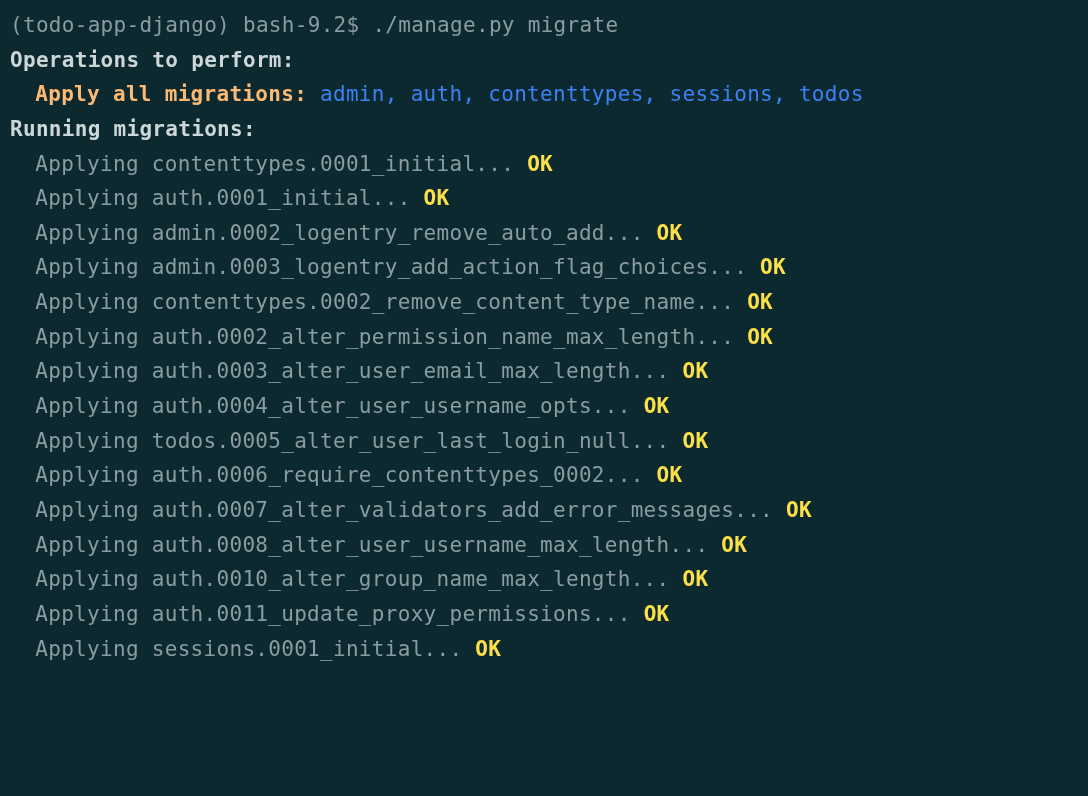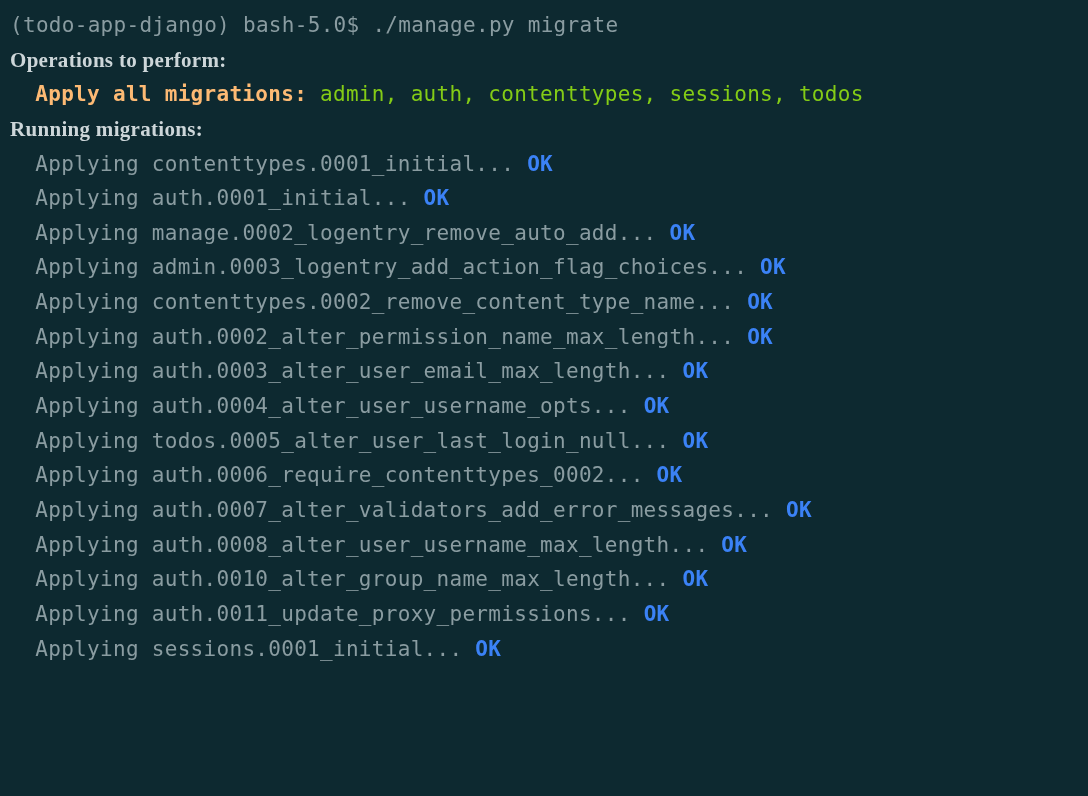--- a/index.html
+++ b/index.html
@@ -18,56 +18,55 @@
       height: 796px;
       overflow: hidden;
       letter-spacing: 0.3px;
     }
     .prompt-line {
       color: #8a9ca1;
     }
     .bold-header {
       font-weight: bold;
       color: #cdd6d9;
-      font-family: Liberation Serif, serif;
     }
     .bold-sub {
       font-weight: bold;
       color: #fdba74;
     }
     .migration-list {
-      color: #84cc16;
+      color: #3b82f6;
     }
     .apply-line {
       color: #8a9ca1;
     }
     .ok-text {
       font-weight: bold;
-      color: #3b82f6;
+      color: #fde047;
     }
     .indent-1 {
       padding-left: 2ch;
     }
   </style>
 </head>
 <body>
 
 <div>
   <div class="prompt-line">
-    <span>(todo-app-django) bash-5.0$ </span><span>./manage.py migrate</span>
+    <span>(todo-app-django) bash-9.2$ </span><span>./manage.py migrate</span>
   </div>
   <div class="bold-header">Operations to perform:</div>
   <div class="indent-1">
     <span class="bold-sub">Apply all migrations: </span><span class="migration-list">admin, auth, contenttypes, sessions, todos</span>
   </div>
   <div class="bold-header">Running migrations:</div>
   <div id="migration-lines">
       <div class="apply-line indent-1"><span>Applying </span><span>contenttypes.0001_initial... </span><span class="ok-text">OK</span></div>
       <div class="apply-line indent-1"><span>Applying </span><span>auth.0001_initial... </span><span class="ok-text">OK</span></div>
-      <div class="apply-line indent-1"><span>Applying </span><span>manage.0002_logentry_remove_auto_add... </span><span class="ok-text">OK</span></div>
+      <div class="apply-line indent-1"><span>Applying </span><span>admin.0002_logentry_remove_auto_add... </span><span class="ok-text">OK</span></div>
       <div class="apply-line indent-1"><span>Applying </span><span>admin.0003_logentry_add_action_flag_choices... </span><span class="ok-text">OK</span></div>
       <div class="apply-line indent-1"><span>Applying </span><span>contenttypes.0002_remove_content_type_name... </span><span class="ok-text">OK</span></div>
       <div class="apply-line indent-1"><span>Applying </span><span>auth.0002_alter_permission_name_max_length... </span><span class="ok-text">OK</span></div>
       <div class="apply-line indent-1"><span>Applying </span><span>auth.0003_alter_user_email_max_length... </span><span class="ok-text">OK</span></div>
       <div class="apply-line indent-1"><span>Applying </span><span>auth.0004_alter_user_username_opts... </span><span class="ok-text">OK</span></div>
       <div class="apply-line indent-1"><span>Applying </span><span>todos.0005_alter_user_last_login_null... </span><span class="ok-text">OK</span></div>
       <div class="apply-line indent-1"><span>Applying </span><span>auth.0006_require_contenttypes_0002... </span><span class="ok-text">OK</span></div>
       <div class="apply-line indent-1"><span>Applying </span><span>auth.0007_alter_validators_add_error_messages... </span><span class="ok-text">OK</span></div>
       <div class="apply-line indent-1"><span>Applying </span><span>auth.0008_alter_user_username_max_length... </span><span class="ok-text">OK</span></div>
       <div class="apply-line indent-1"><span>Applying </span><span>auth.0010_alter_group_name_max_length... </span><span class="ok-text">OK</span></div>

